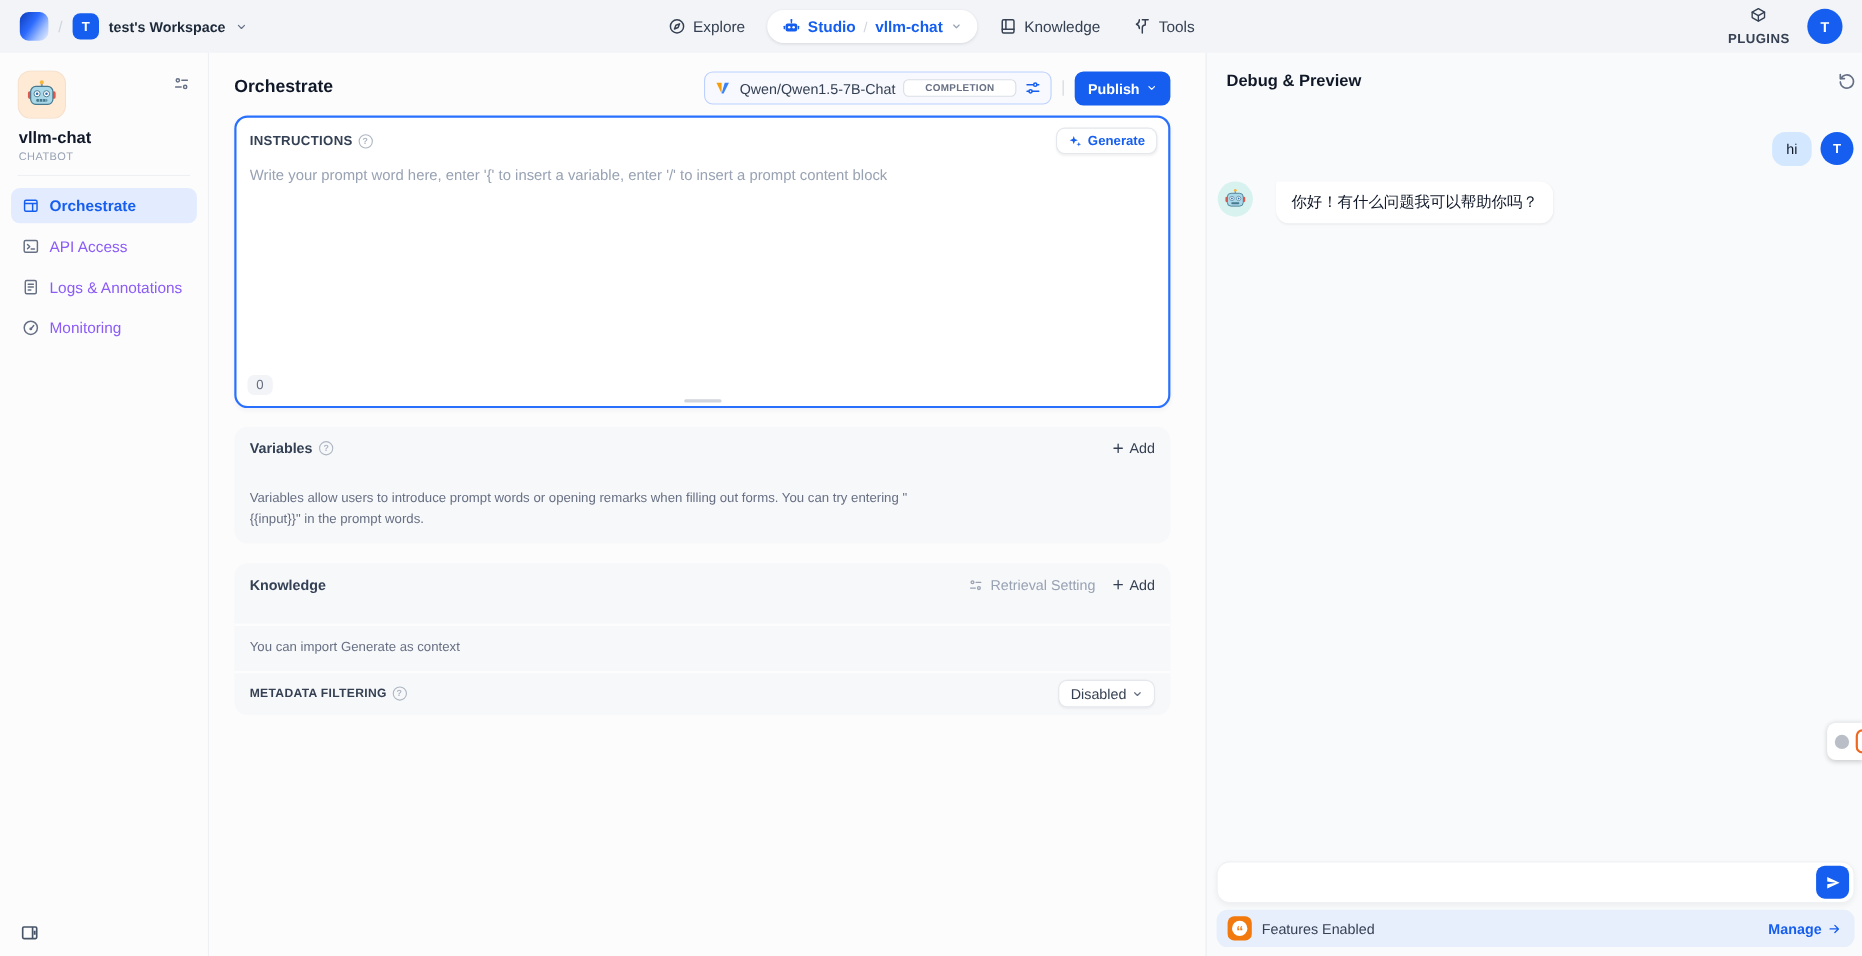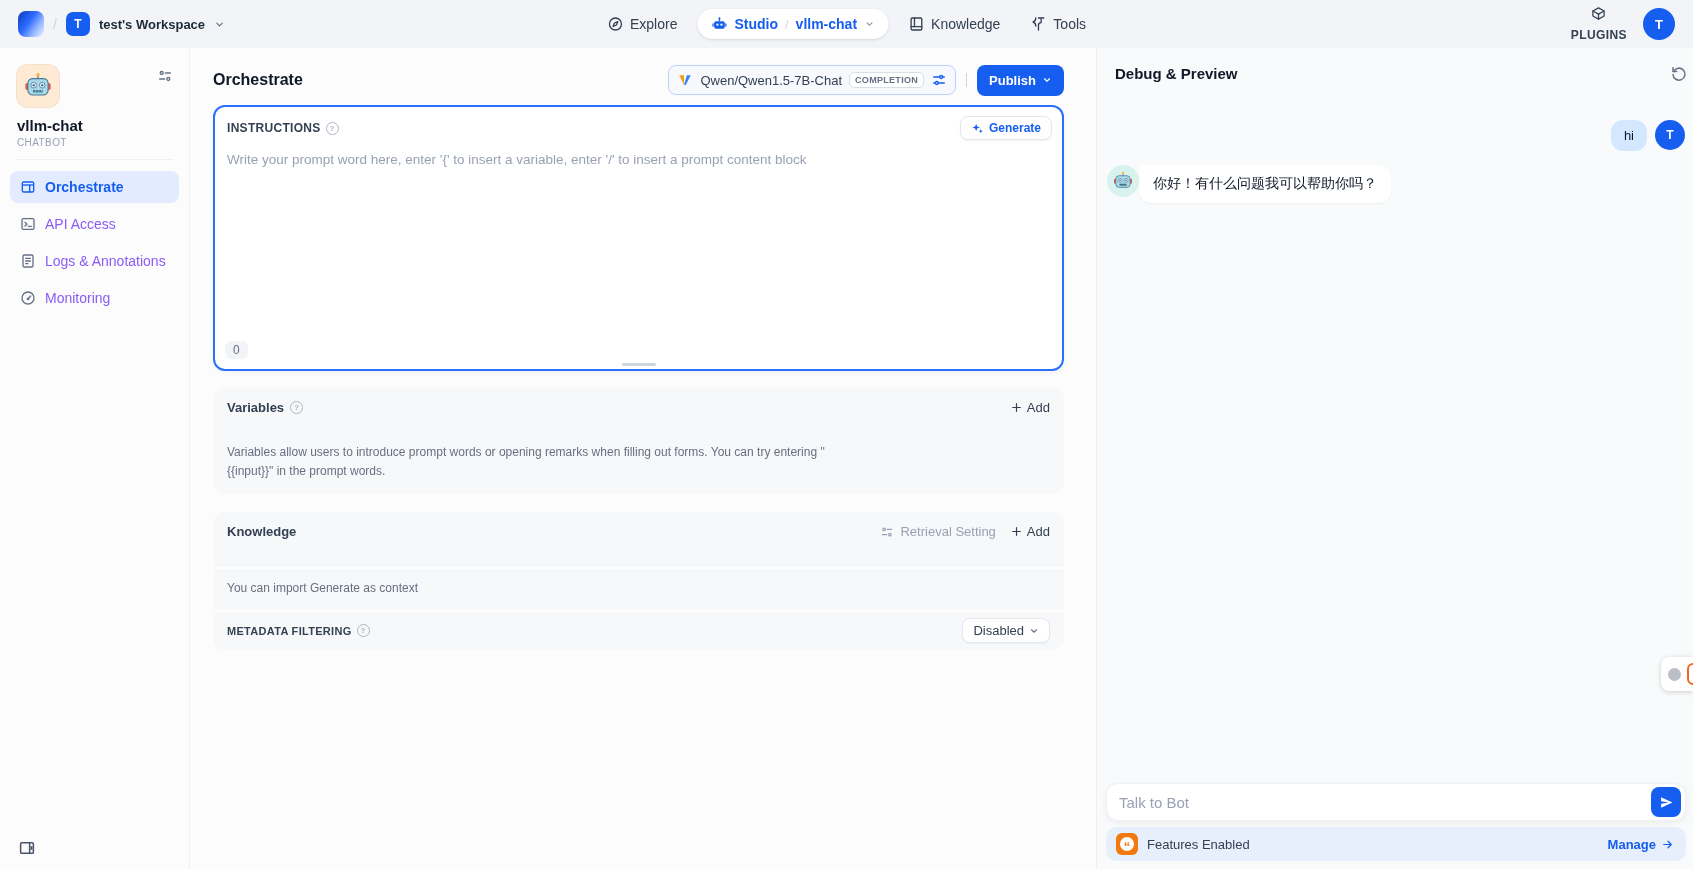--- a/index.html
+++ b/index.html
@@ -86,21 +86,21 @@
   .center-header { height:36px; display:flex; align-items:center; justify-content:space-between; margin-bottom:7px; }
   .center-title { font-size:16px; font-weight:600; color:#101828; }
   .model-row { display:flex; align-items:center; gap:10px; }
   .model-pill {
     display:flex; align-items:center; gap:7px; border:1px solid #bcd1fe; background:#f7f9ff;
     border-radius:8px; padding:0 8px; height:30px; cursor:pointer;
   }
   .model-name { font-size:13px; font-weight:500; color:#354052; }
   .model-badge {
     font-size:9px; font-weight:600; color:#676f83; border:1px solid #dadee5; background:#fff;
-    border-radius:5px; padding:2px 5px; letter-spacing:.3px;text-align:right;
+    border-radius:5px; padding:2px 19px; letter-spacing:.3px;text-align:right;
   }
   .vdiv { width:1px; height:14px; background:#d0d5dd; }
   .publish-btn {
     height:31px; background:#155eef; color:#fff; border-radius:8px; padding:0 12px;
     display:flex; align-items:center; gap:6px; font-size:13px; font-weight:600; cursor:pointer;
   }
 
   
   .instructions {
     border:2px solid #2970ff; border-radius:12px; background:#fff; height:266px;
@@ -153,21 +153,21 @@
   .debug-title { font-size:15px; font-weight:600; color:#101828; }
   .restart-btn { color:#667085; cursor:pointer; }
   .chat-area { flex:1; padding:28px 8px 0 10px; display:flex; flex-direction:column; gap:14px; overflow:hidden; }
   .msg-row { display:flex; align-items:flex-start; }
   .msg-row.user { justify-content:flex-end; gap:8px; }
   .bubble-user { background:#d3e8ff; border-radius:12px; padding:8px 13px; font-size:13px; color:#101828; }
   .msg-avatar-user {
     width:30px; height:30px; border-radius:50%; background:#155eef; color:#fff;
     font-size:12px; font-weight:600; display:flex; align-items:center; justify-content:center;
   }
-  .msg-row.bot { gap:0; }
+  .msg-row.bot { gap:21px; }
   .bot-avatar { width:32px; height:32px; border-radius:50%; background:#d7f2ef; display:flex; align-items:center; justify-content:center; }
   .bubble-bot {
     background:#fff; border-radius:2px 12px 12px 12px; padding:10px 14px; font-size:14px;
     color:#101828; box-shadow:0 1px 2px rgba(16,24,40,.05);
   }
   .debug-bottom { padding:0 7px 8px 9px; }
   .chat-input-wrap {
     position:relative; background:#fff; border-radius:12px; height:38px; margin-bottom:6px;
     border:1px solid #f0f1f4; box-shadow:0 2px 6px rgba(16,24,40,.06);
     display:flex; align-items:center; padding:0 44px 0 12px;
@@ -529,21 +529,20 @@
               <circle cx="23.5" cy="17" r="1.5" fill="#2b6cb0"></circle>
               <rect x="11.5" y="23" width="13" height="3.4" rx="1.2" fill="#47788d"></rect>
             </svg>
           </div>
           <div class="bubble-bot">你好！有什么问题我可以帮助你吗？</div>
         </div>
       </div>
 
       <div class="debug-bottom">
         <div class="chat-input-wrap">
-          <input type="text" placeholder="Talk to Bot" style="">
           <div class="send-btn">
             <svg width="15" height="15" viewBox="0 0 24 24" fill="#fff">
                 <path d="M3.4 20.3l18-8.3-18-8.3v6.3l12.2 2-12.2 2z"></path>
               </svg>
           </div>
         </div>
         <div class="features-bar">
           <div class="features-left">
             <div class="features-icon">
               <span class="circle">“</span>

